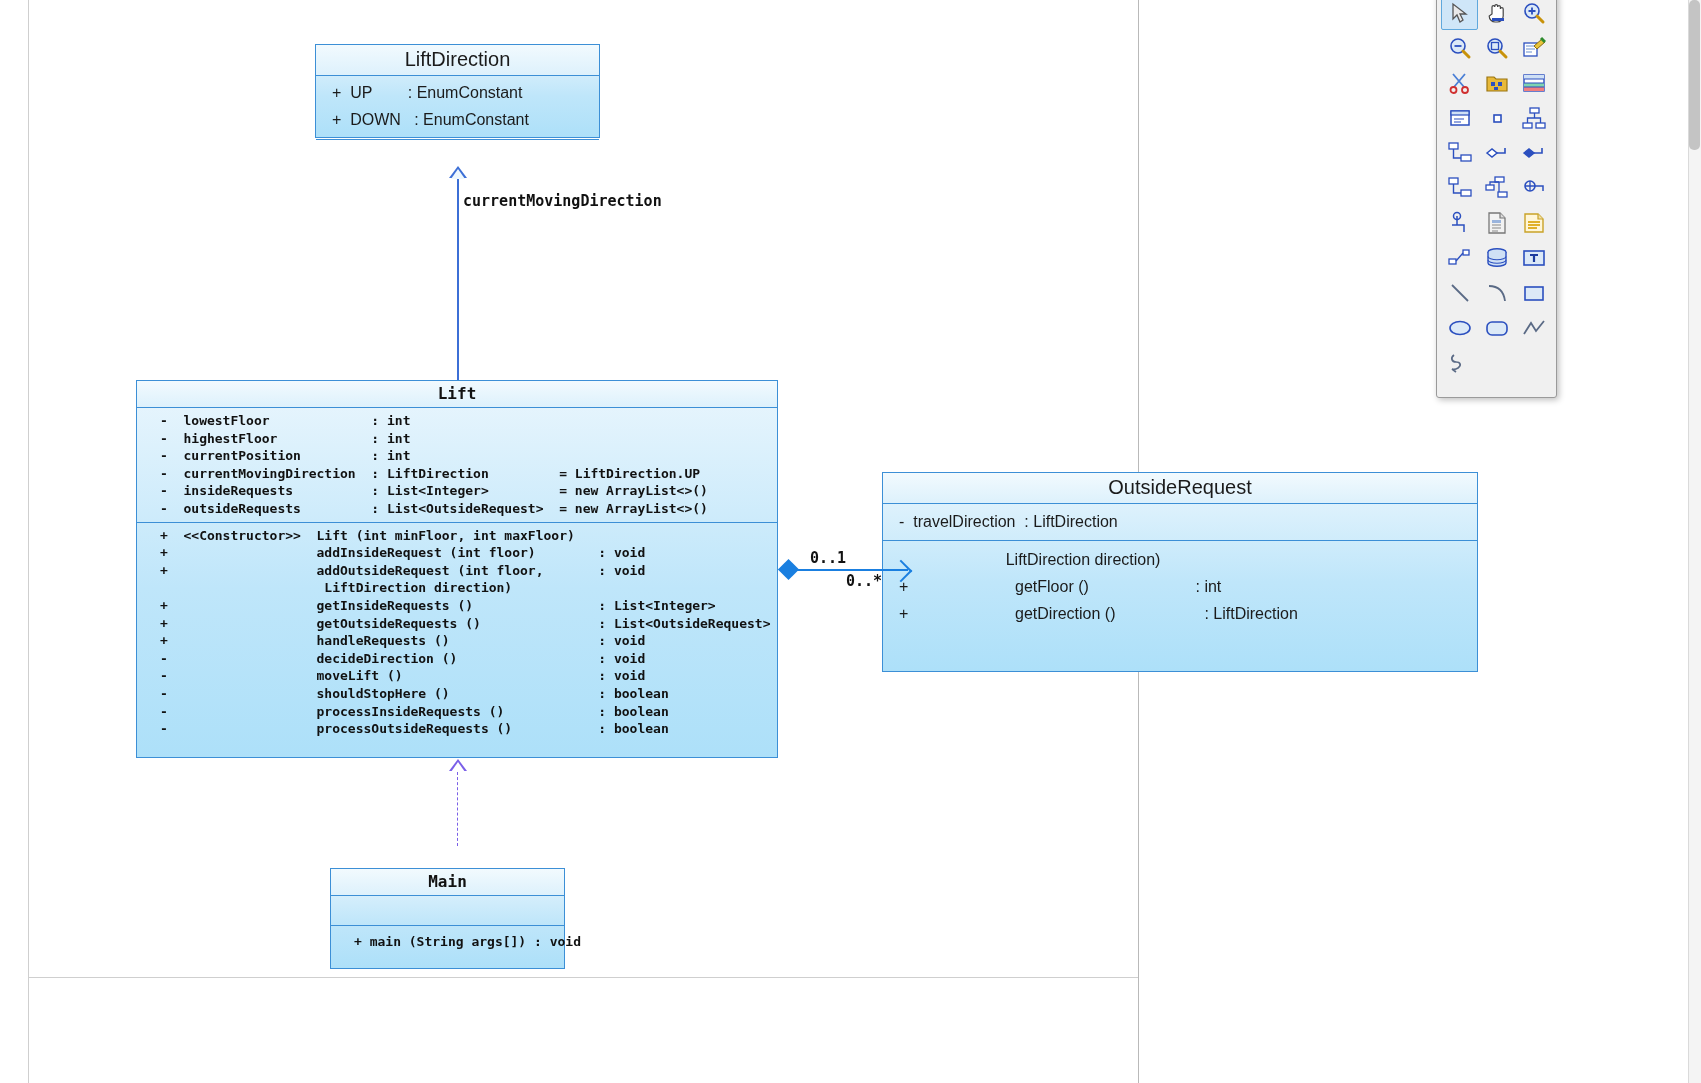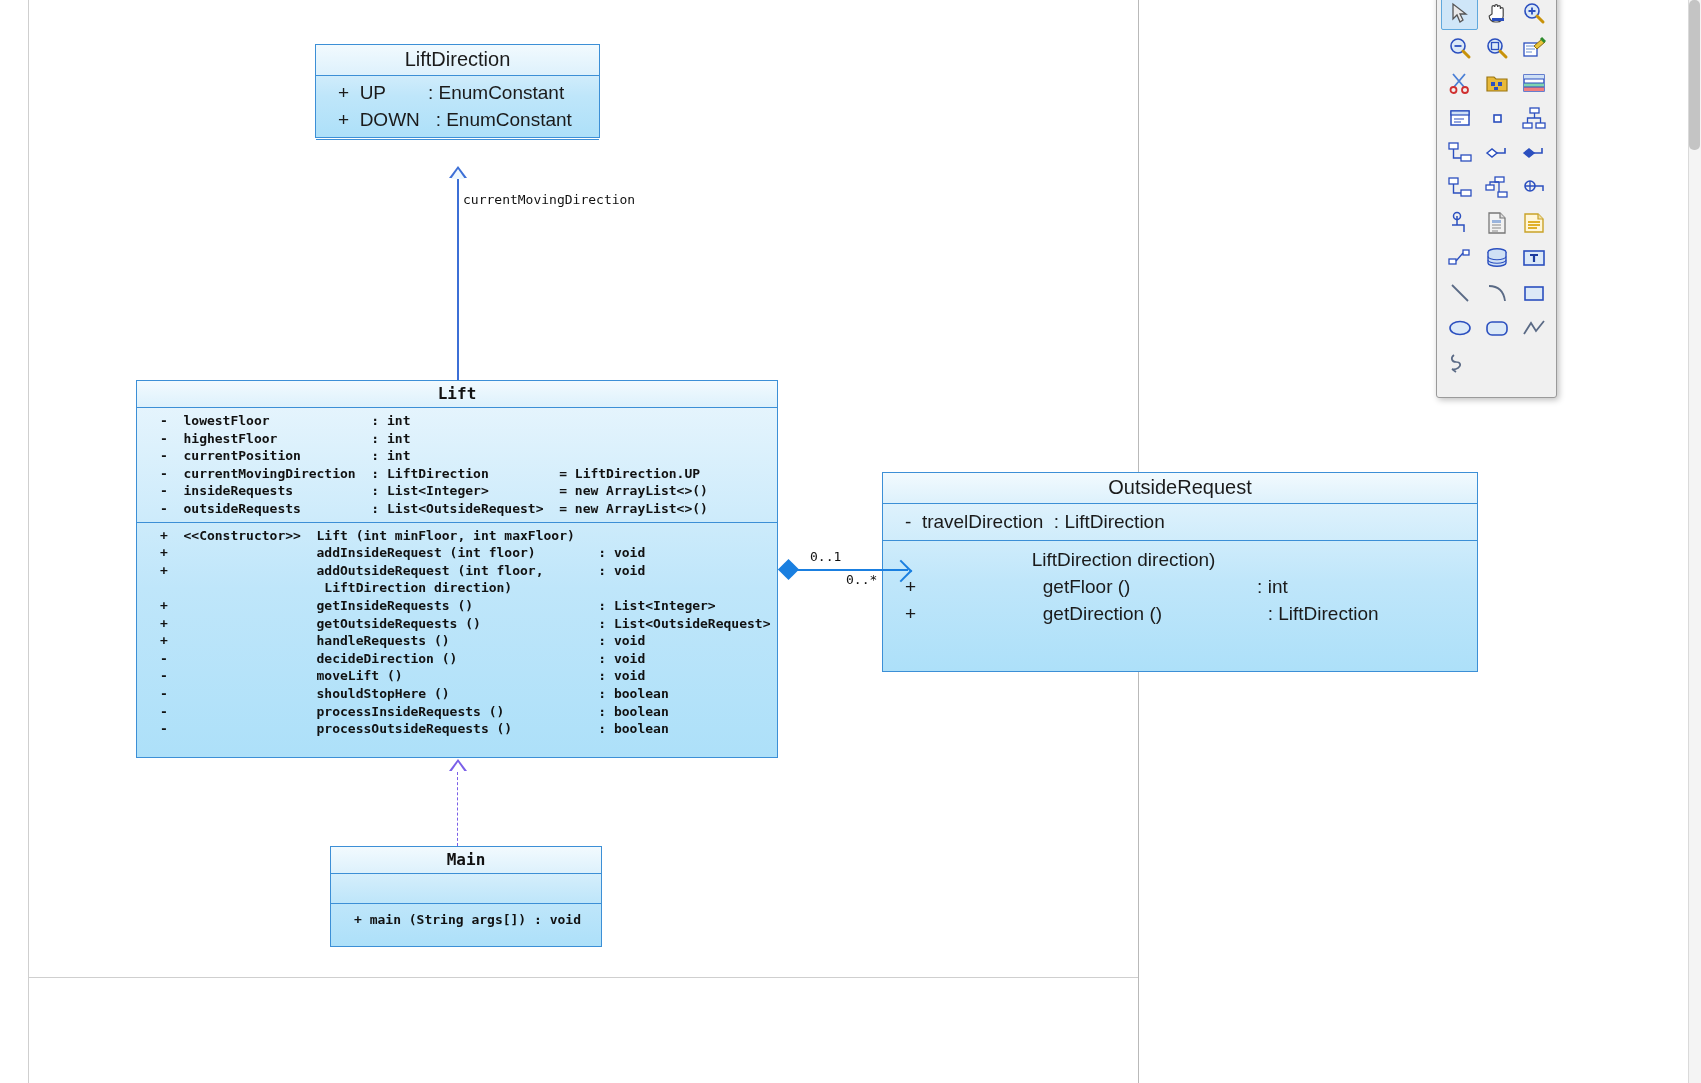--- a/index.html
+++ b/index.html
@@ -17,50 +17,50 @@
   .uml{position:absolute;border:1px solid #3c8fd6;box-sizing:border-box;
        background:linear-gradient(to bottom,#eaf6fd 0%,#bfe6fa 55%,#ade0f9 100%);}
   .uml .title{text-align:center;padding:3px 0 4px 0;border-bottom:1px solid #3c8fd6;
        background:linear-gradient(to bottom,#f2fafe 0%,#ddf1fc 100%);}
   .uml .sect{border-bottom:1px solid #3c8fd6;}
   .uml .sect:last-child{border-bottom:none;}
 
   
   .sans{font-family:"Liberation Sans",sans-serif;}
   .sans .title{font-size:20px;color:#1b1b1b;}
-  .sans .row{font-size:19px;color:#1b1b1b;white-space:pre;line-height:27px;padding-left:22px;}
+  .sans .row{font-size:16px;color:#1b1b1b;white-space:pre;line-height:27px;padding-left:16px;}
 
   
   .mono{font-family:"DejaVu Sans Mono","Liberation Mono",monospace;}
   .mono .title{font-size:16px;font-weight:bold;color:#111;}
   .mono .row{font-size:13px;font-weight:bold;color:#111;white-space:pre;line-height:17.6px;padding-left:23px;}
 
   
   #cls-liftdirection{left:315px;top:44px;width:285px;height:94px;}
   #cls-liftdirection .sect-attrs{height:60px;padding-top:3px;}
   #cls-liftdirection .sect-ops{height:31px;}
 
   #cls-lift{left:136px;top:380px;width:642px;height:378px;}
   #cls-lift .sect-attrs{padding:4px 0 4px 0;}
   #cls-lift .sect-ops{padding:4px 0 0 0;}
 
   #cls-outsiderequest{left:882px;top:472px;width:596px;height:200px;}
   #cls-outsiderequest .sect-attrs{padding:4px 0 5px 0;}
   #cls-outsiderequest .sect-ops{padding:5px 0 0 0;}
 
-  #cls-main{left:330px;top:846px;width:272px;height:101px;}
+  #cls-main{left:330px;top:868px;width:235px;height:101px;}
   #cls-main .sect-attrs{height:29px;}
   #cls-main .sect-ops{height:48px;padding-top:7px;}
 
   
   .line-v{position:absolute;background:#3c6fd6;width:1.6px;}
   .line-h{position:absolute;background:#1a7fe0;height:1.6px;}
   .line-dash{position:absolute;width:0;border-left:1.6px dashed #7a5fe8;}
   .conn-label{position:absolute;font-family:"DejaVu Sans Mono","Liberation Mono",monospace;
-      font-size:13px;font-weight:normal;color:#111;white-space:pre;}
+      font-size:15px;font-weight:bold;color:#111;white-space:pre;}
 
   .arrow-hollow{position:absolute;width:0;height:0;
       border-left:9px solid transparent;border-right:9px solid transparent;
       border-bottom:12px solid #3c6fd6;}
   .arrow-hollow-in{position:absolute;width:0;height:0;
       border-left:7px solid transparent;border-right:7px solid transparent;
       border-bottom:10px solid #eef8fe;}
   .arrow-dash{position:absolute;width:0;height:0;
       border-left:9px solid transparent;border-right:9px solid transparent;
       border-bottom:12px solid #7a5fe8;}

